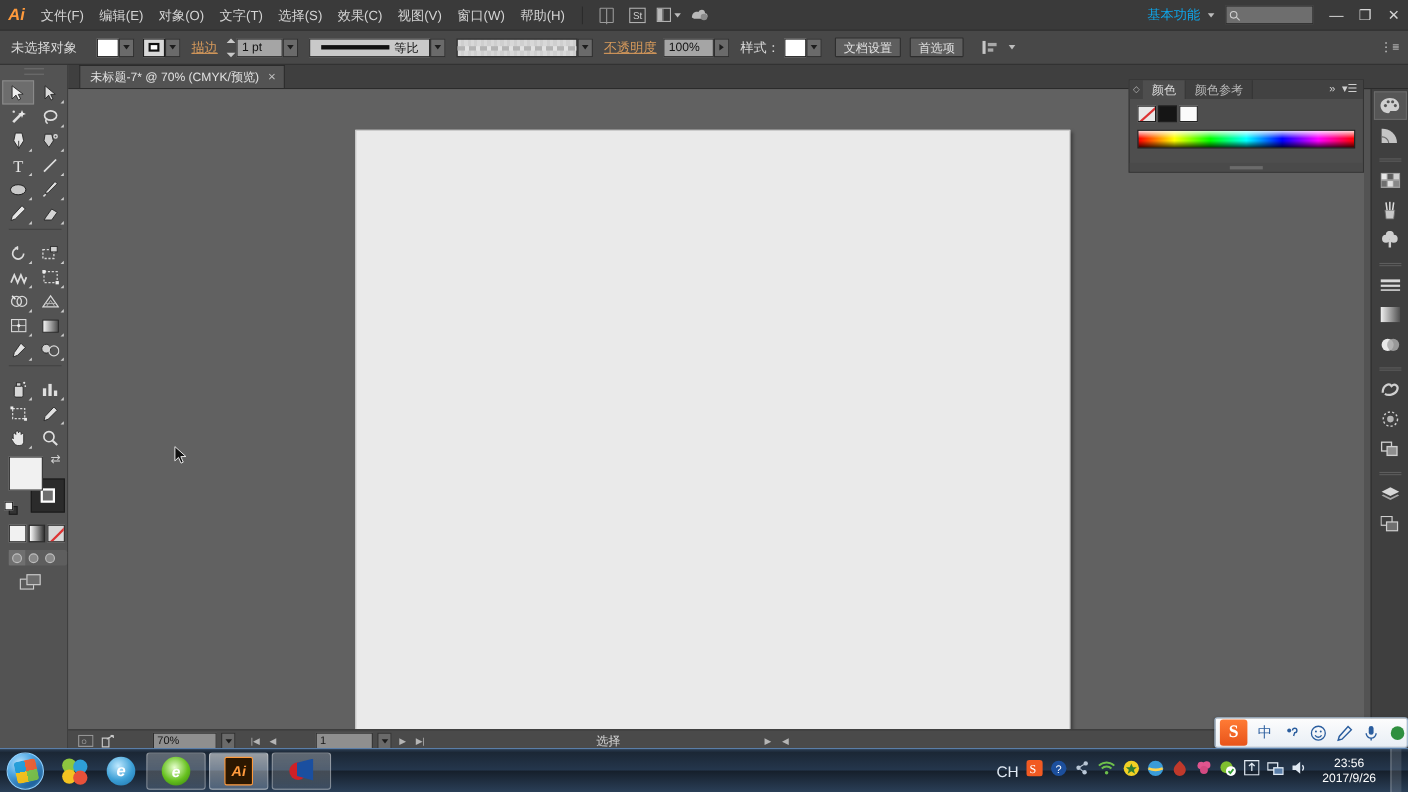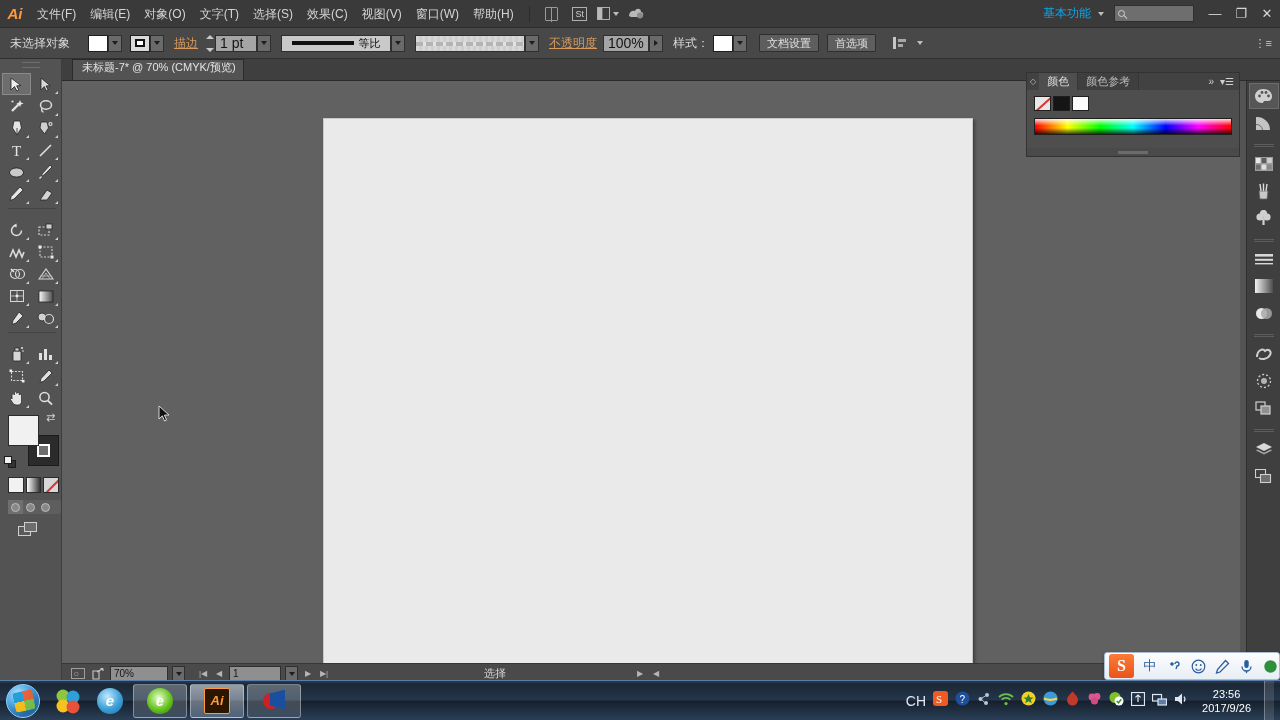--- a/index.html
+++ b/index.html
@@ -71,21 +71,21 @@
   .drop i { width:0;height:0;border-left:3px solid transparent;border-right:3px solid transparent;
             border-top:4px solid #1d1d1d; }
   .stroke-sw { width:20px;height:17px;border:1px solid #1e1e1e; background:#d9d9d9;
                display:flex;align-items:center;justify-content:center; }
   .stroke-sw i { width:10px;height:8px;border:2px solid #111; background:#fff; }
   .spin { width:9px; height:17px; display:flex; flex-direction:column; justify-content:space-between; }
   .spin i { width:0;height:0;border-left:4px solid transparent;border-right:4px solid transparent; }
   .spin i:first-child { border-bottom:4px solid #c9c9c9; }
   .spin i:last-child { border-top:4px solid #c9c9c9; }
   .field {
-    height:17px;background:#a5a5a5;border:1px solid #2f2f2f;color:#141414;font-size:14px;
+    height:17px;background:#a5a5a5;border:1px solid #2f2f2f;color:#141414;font-size:11px;
     display:flex;align-items:center;padding:0 4px;
   }
   .profile-box {
     width:110px;height:17px;background:#c9c9c9;border:1px solid #2f2f2f;
     display:flex;align-items:center;justify-content:center;gap:5px; padding:0 4px;
   }
   .profile-line { width:62px;height:4px;background:#111; }
   .profile-txt { font-size:11px;color:#111; }
   .brush-box {
     width:110px;height:17px;border:1px solid #2f2f2f;
@@ -105,21 +105,21 @@
   .cb-menu { margin-left:auto; margin-right:8px; color:#cfcfcf; font-size:11px; line-height:1; }
 
   
   .tabbar {
     position:absolute; left:62px; top:59px; width:1218px; height:22px;
     background:#3f3f3f; border-bottom:1px solid #2b2b2b; display:flex; align-items:flex-end;
   }
   .doctab {
     height:21px; background:#535353; border:1px solid #2b2b2b; border-bottom:none;
     display:flex;align-items:center;padding:0 7px 0 9px; gap:8px;
-    font-size:11px;color:#e2e2e2; margin-left:10px;flex-direction:column;
+    font-size:11px;color:#e2e2e2; margin-left:10px;
   }
   .tab-close { color:#c3c3c3; font-size:12px; line-height:1; }
 
   
   .toolbar {
     position:absolute; left:0; top:59px; width:62px; height:661px;
     background:#535353; border-right:1px solid #3d3d3d;
   }
   .tb-grip { height:12px; display:flex; align-items:center; justify-content:center; gap:2px; }
   .tb-grip i{ width:18px;height:1px;background:#6e6e6e;display:block; }
@@ -189,21 +189,21 @@
   .vthumb { position:absolute; left:2px; top:281px; width:10px; height:24px; background:#8b8b8b; }
 
   
   .statusbar {
     position:absolute; left:62px; top:663px; width:1218px; height:20px;
     background:#4a4a4a; border-top:1px solid #373737;
     display:flex; align-items:center; gap:4px; padding-left:8px;
   }
   .sb-icon { width:16px;height:14px;display:flex;align-items:center;justify-content:center;color:#cfcfcf; }
   .sb-field { height:15px;background:#8f8f8f;border:1px solid #2f2f2f;color:#161616;font-size:10px;
-              display:flex;align-items:center;padding:0 3px; }
+              display:flex;align-items:center;padding:0 3px;margin-left:29px; }
   .sb-drop { width:13px;height:15px;background:#6a6a6a;border:1px solid #2f2f2f;
              display:flex;align-items:center;justify-content:center; }
   .sb-drop i{ width:0;height:0;border-left:3px solid transparent;border-right:3px solid transparent;
               border-top:4px solid #1d1d1d; }
   .navbtn { width:12px;height:14px;color:#b5b5b5;font-size:8px;display:flex;align-items:center;justify-content:center; }
   .sb-status { font-size:11px; color:#d7d7d7; margin-left:150px; }
 
   
   .colorpanel {
     position:absolute; left:1026px; top:72px; width:214px; height:85px;

